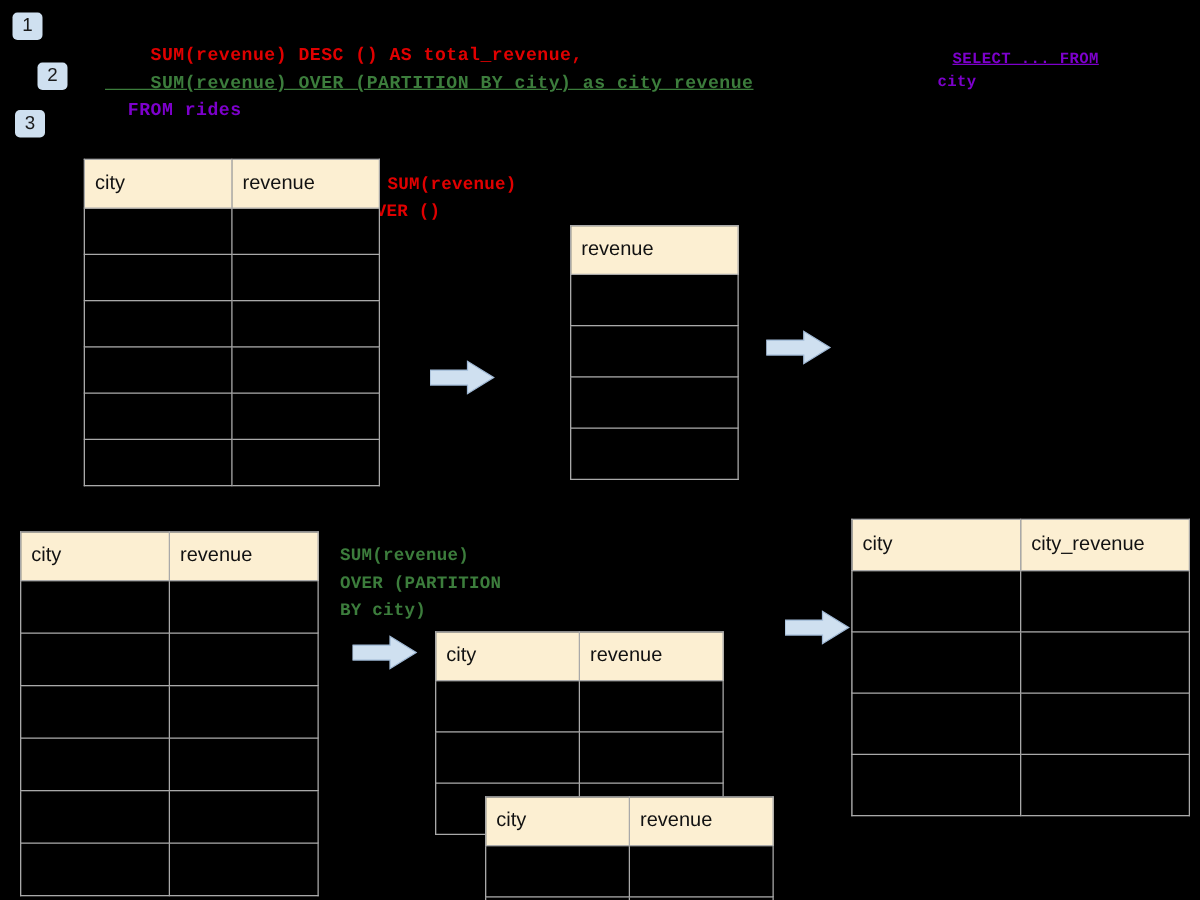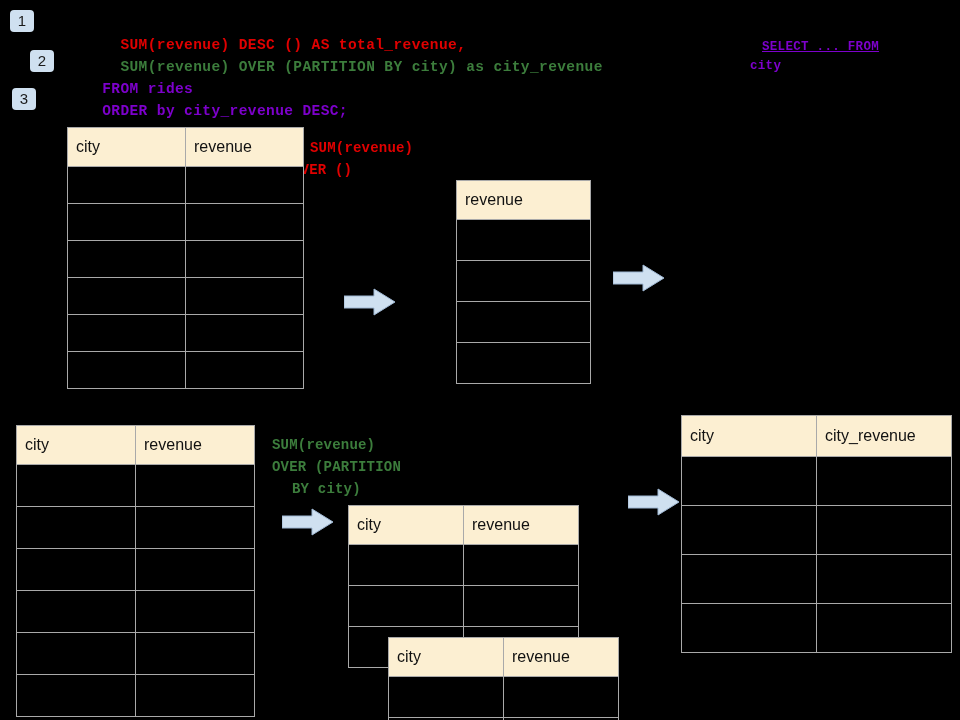--- a/index.html
+++ b/index.html
@@ -101,33 +101,32 @@
 </head>
 <body>
 
 <div id="canvas">
 
   <div class="badge" style="left:10px; top:10px;">1</div>
   <div class="badge" style="left:30px; top:50px;">2</div>
   <div class="badge" style="left:12px; top:88px;">3</div>
 
   <div class="sql sql-red" style="left:84px; top:35px;">    SUM(revenue) DESC () AS total_revenue,</div>
-  <div class="sql sql-green" style="left:84px; top:57px;">    SUM(revenue) OVER (PARTITION BY city) as city_revenue</div>
+  <div class="sql sql-green" style="left:84px; top:57px;text-decoration:underline;">    SUM(revenue) OVER (PARTITION BY city) as city_revenue</div>
   <div class="sql sql-purple" style="left:84px; top:79px;">  FROM rides</div>
-  <div class="sql sql-purple" style="left:84px; top:101px;">  ORDER by city_revenue DESC;</div>
 
   <div class="side-note" style="left:762px; top:38px;text-decoration:underline;">SELECT ... FROM</div>
   <div class="side-note" style="left:750px; top:57px;">city</div>
 
   <div class="annot annot-red" style="left:310px; top:138px;">SUM(revenue)</div>
   <div class="annot annot-red" style="left:292px; top:160px;">OVER ()</div>
 
   <div class="annot annot-green" style="left:272px; top:435px;">SUM(revenue)</div>
   <div class="annot annot-green" style="left:272px; top:457px;">OVER (PARTITION</div>
-  <div class="annot annot-green" style="left:272px; top:479px;margin-left:20px;">BY city)</div>
+  <div class="annot annot-green" style="left:272px; top:479px;">BY city)</div>
 
   <table class="tbl" id="tbl-source-top" style="left:67px; top:127px; width:236px;">
     <colgroup>
         <col style="width:118px">
         <col style="width:118px">
       </colgroup>
   <thead>
         <tr>
           <th style="height: 38px;">city</th>
           <th style="height: 38px;">revenue</th>

